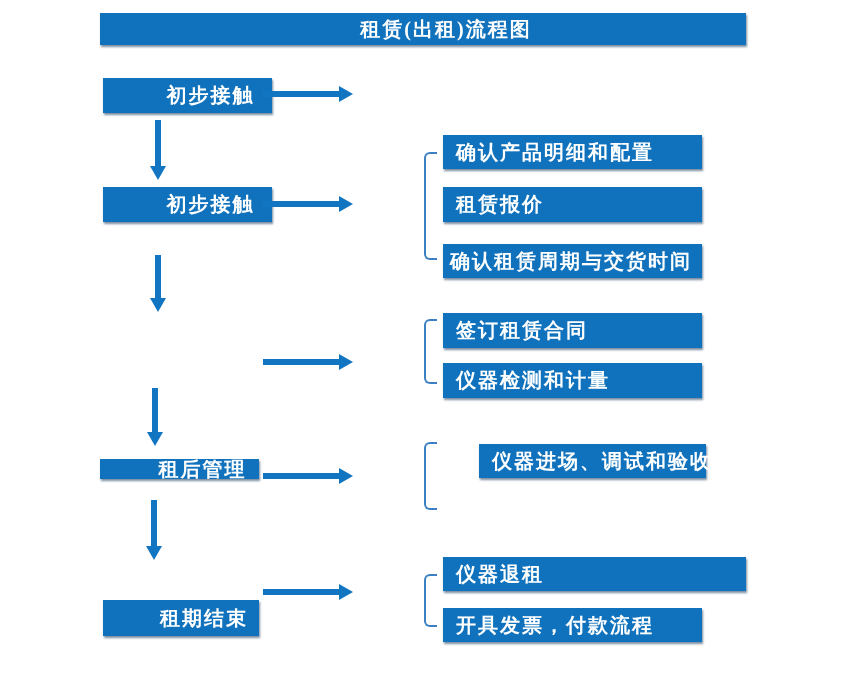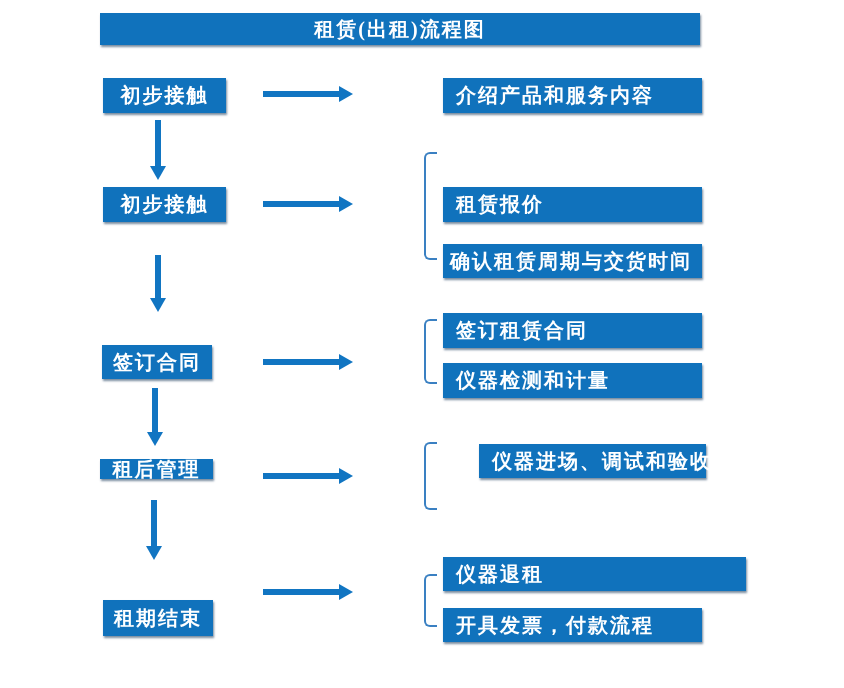--- a/index.html
+++ b/index.html
@@ -15,20 +15,21 @@
     position: absolute;
     background: var(--box-blue, #1072BC);
     color: var(--text-white, #ffffff);
     font-weight: bold;
     font-size: 20px;
     letter-spacing: 2px;
     display: flex;
     align-items: center;
     box-shadow: 1px 2px 2px rgba(13, 48, 82, 0.55);
     white-space: nowrap;
+    padding-left: 46px;
   }
   .titlebar { justify-content: center; }
   .lbox { justify-content: center; }
   .rbox { justify-content: flex-start; padding-left: 13px; box-sizing: border-box; }
 
   .harrow { position: absolute; height: 16px; }
   .harrow .shaft {
     position: absolute; left: 0; top: 5px;
     width: 76px; height: 6px;
     background: var(--arrow-blue, #1175C2);
@@ -67,25 +68,24 @@
 </style>
 </head>
 <body>
 
 <div class="canvas">
 
   <div class="box titlebar" style="left:100px; top:13px; width:600px; height:32px;">租赁(出租)流程图</div>
 
   <div class="box lbox" style="left:103px; top:78px; width:123px; height:35px;">初步接触</div>
   <div class="box lbox" style="left:103px; top:187px; width:123px; height:35px;">初步接触</div>
-  <div class="box lbox" style="left:102px; top:345px; width:110px; height:34px;">签订合同</div>
   <div class="box lbox" style="left:100px; top:459px; width:113px; height:20px;">租后管理</div>
   <div class="box lbox" style="left:103px; top:600px; width:110px; height:36px;">租期结束</div>
 
-  <div class="box rbox" style="left:443px; top:78px; width:259px; height:35px;">介绍产品和服务内容</div>
+  <div class="box rbox" style="left:443px; top:135px; width:259px; height:34px;">确认产品明细和配置</div>
   <div class="box rbox" style="left:443px; top:187px; width:259px; height:35px;">租赁报价</div>
   <div class="box rbox" style="left:443px; top:244px; width:259px; height:34px;padding-left:7px;">确认租赁周期与交货时间</div>
   <div class="box rbox" style="left:443px; top:313px; width:259px; height:35px;">签订租赁合同</div>
   <div class="box rbox" style="left:443px; top:363px; width:259px; height:35px;">仪器检测和计量</div>
   <div class="box rbox" style="left:443px; top:444px; width:227px; height:34px;margin-left:36px;">仪器进场、调试和验收</div>
   <div class="box rbox" style="left:443px; top:557px; width:303px; height:34px;">仪器退租</div>
   <div class="box rbox" style="left:443px; top:608px; width:259px; height:34px;">开具发票，付款流程</div>
 
   <div class="harrow" style="left:263px; top:86px; width:90px;">
     <div class="shaft"></div>

